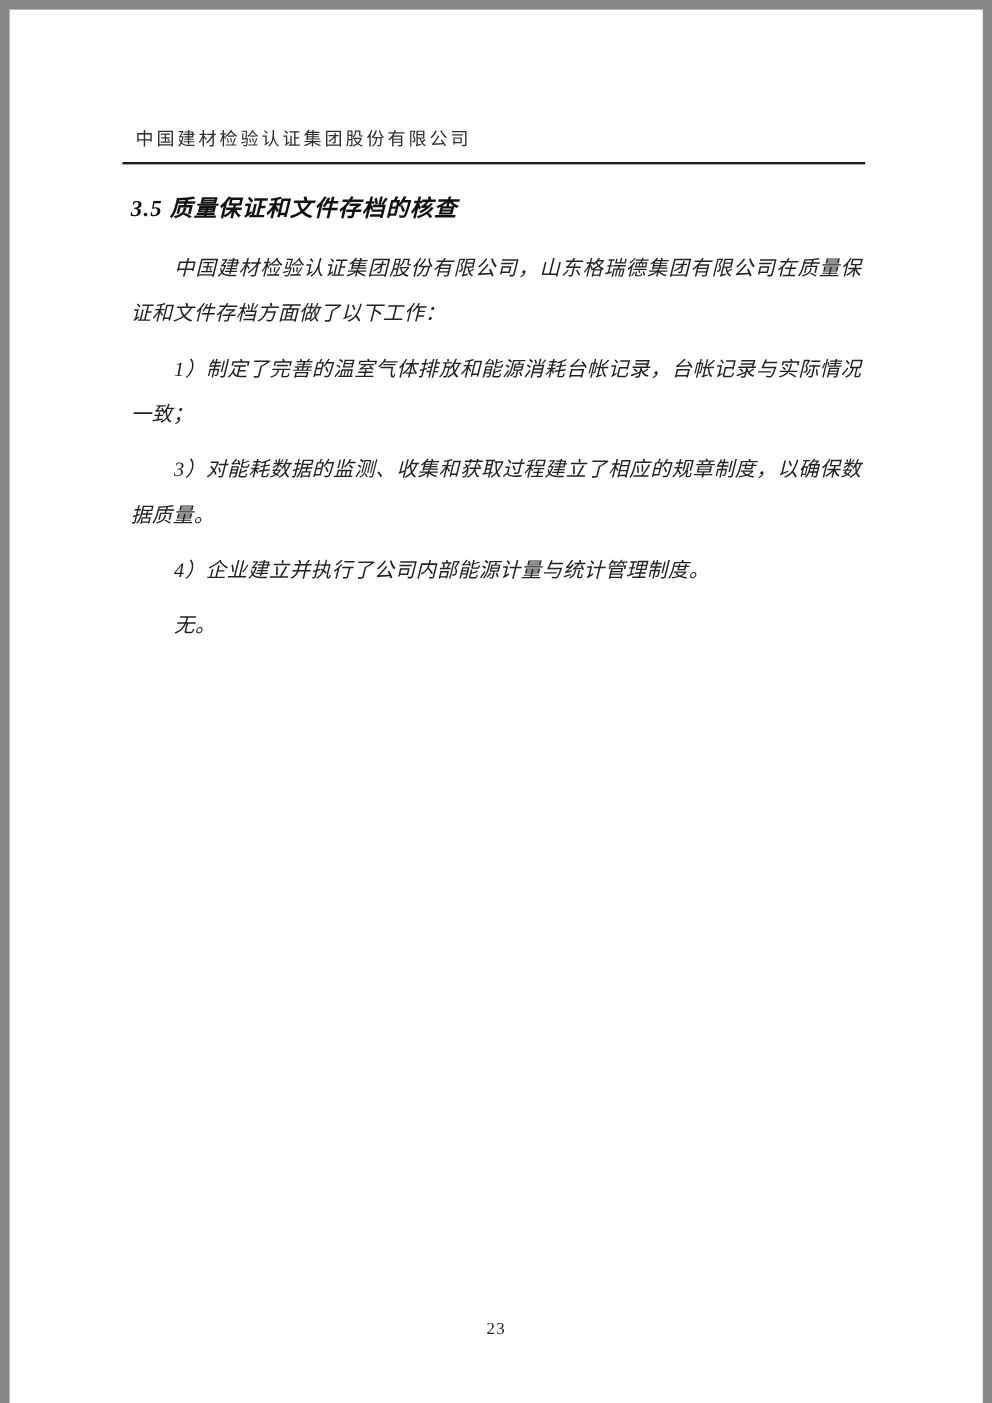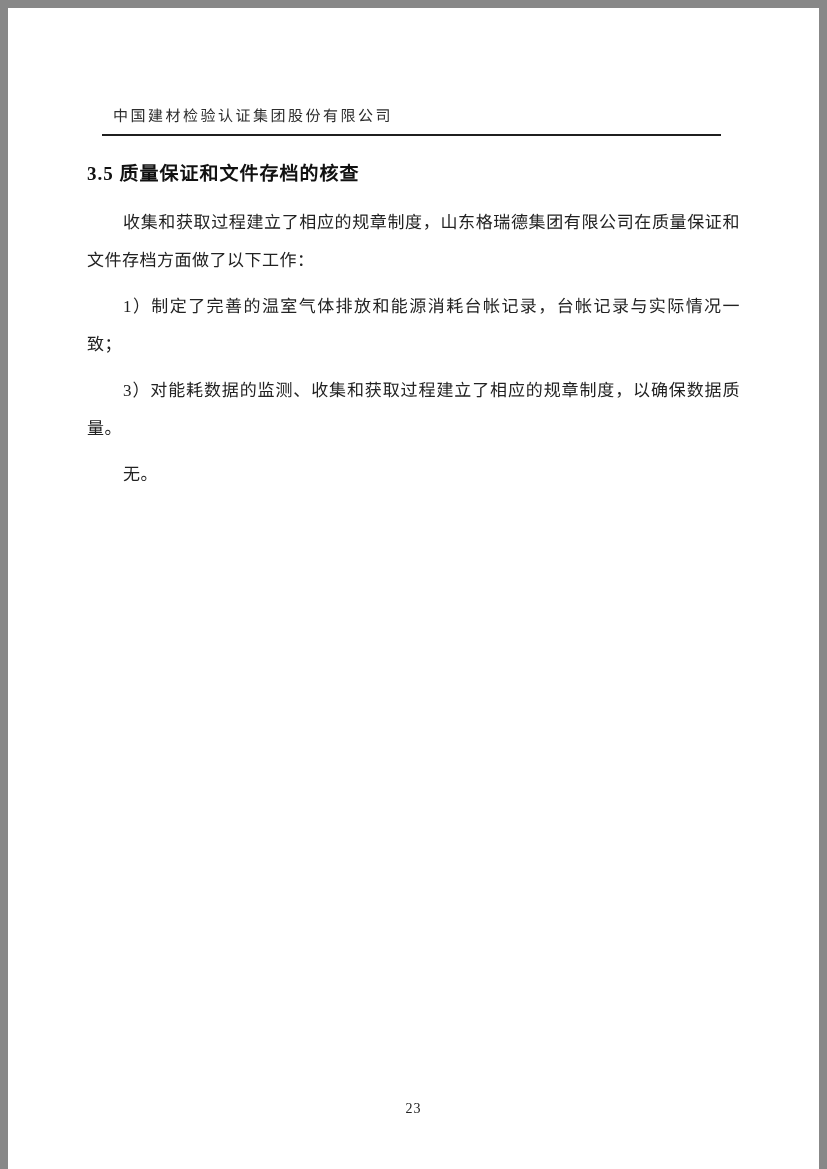--- a/index.html
+++ b/index.html
@@ -27,21 +27,22 @@
     align-items: flex-end;
   }
   .header .company {
     font-size: 15px;
     letter-spacing: 2.5px;
     color: #2e2e2e;
     white-space: nowrap;
   }
   
   .content {
-    margin: 0 67px;
+    margin: 0 89px;
+    font-style: italic;
   }
   .section-heading {
     font-size: 19px;
     font-weight: bold;
     color: #111;
     letter-spacing: 1px;
     margin-top: 16px;
     margin-bottom: 9px;
     line-height: 27px;
   }
@@ -80,27 +81,28 @@
 <div class="page">
 
   <div class="header">
     <span class="company">中国建材检验认证集团股份有限公司</span>
   </div>
 
   <div class="content">
 
     <h2 class="section-heading">3.5 质量保证和文件存档的核查</h2>
 
-    <p class="para indent">收集和获取过程建立了相应的规章制度，山东格瑞德集团有限公司在质量保证和文件存档方面做了以下工作：</p>
+    <p class="para indent">中国建材检验认证集团股份有限公司，山东格瑞德集团有限公司在质量保证和文件存档方面做了以下工作：</p>
 
 
     <p class="para indent">1）制定了完善的温室气体排放和能源消耗台帐记录，台帐记录与实际情况一致；</p>
 
     <p class="para indent">3）对能耗数据的监测、收集和获取过程建立了相应的规章制度，以确保数据质量。</p>
 
+    <p class="para indent">4）企业建立并执行了公司内部能源计量与统计管理制度。</p>
 
 
 
     <p class="para indent">无。</p>
 
   </div>
 
   <div class="footer">
     <span class="page-number">23</span>
   </div>

